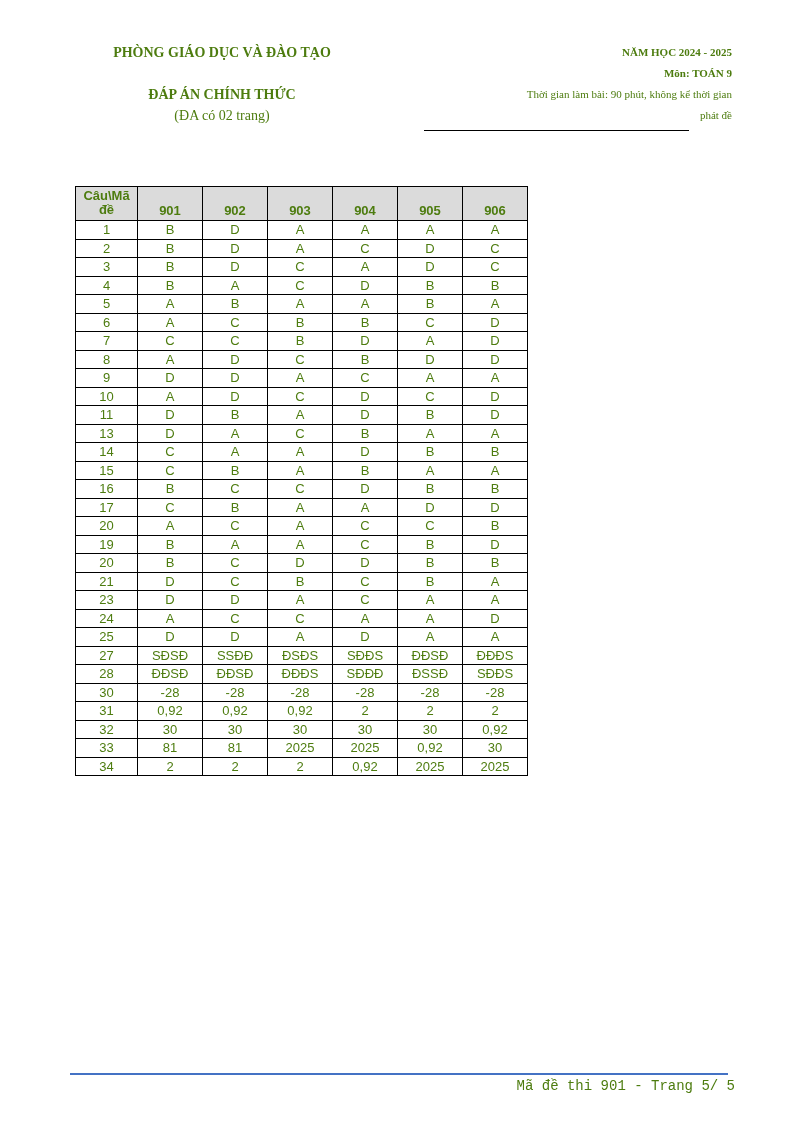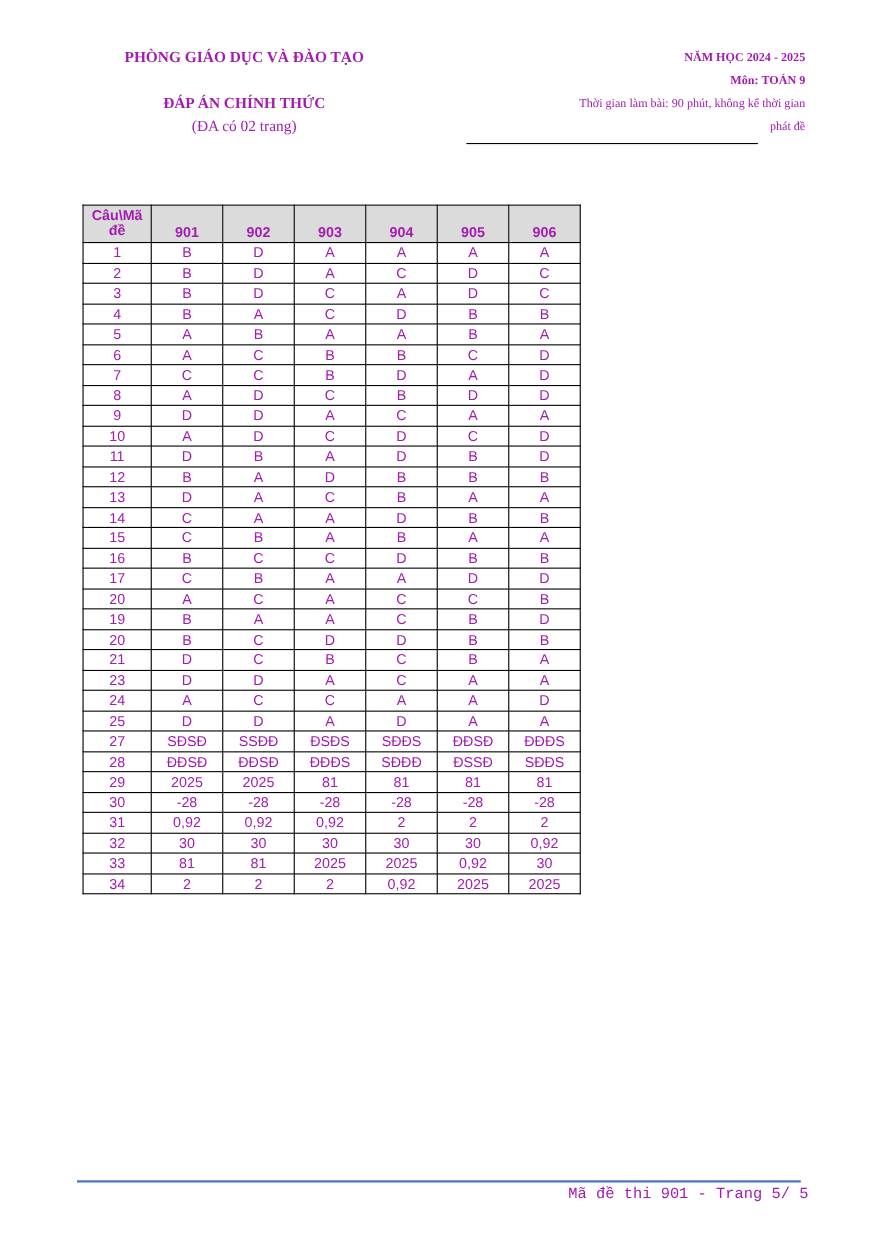--- a/index.html
+++ b/index.html
@@ -6,21 +6,21 @@
     margin: 0;
     padding: 0;
     background: #ffffff;
   }
   .page {
     position: relative;
     width: 794px;
     height: 1122px;
     background: #ffffff;
     font-family: "Liberation Serif", serif;
-    color: #a21caf;
+    color: #4d7c0f;
     overflow: hidden;
   }
   
   .header-left {
     position: absolute;
     left: 88px;
     top: 42px;
     width: 268px;
     text-align: center;
     font-size: 14px;
@@ -218,29 +218,20 @@
         <tr>
           <td class="col-q">11</td>
           <td class="col-ans">D</td>
           <td class="col-ans">B</td>
           <td class="col-ans">A</td>
           <td class="col-ans">D</td>
           <td class="col-ans">B</td>
           <td class="col-ans">D</td>
         </tr>
         <tr>
-          <td class="col-q">12</td>
-          <td class="col-ans">B</td>
-          <td class="col-ans">A</td>
-          <td class="col-ans">D</td>
-          <td class="col-ans">B</td>
-          <td class="col-ans">B</td>
-          <td class="col-ans">B</td>
-        </tr>
-        <tr>
           <td class="col-q">13</td>
           <td class="col-ans">D</td>
           <td class="col-ans">A</td>
           <td class="col-ans">C</td>
           <td class="col-ans">B</td>
           <td class="col-ans">A</td>
           <td class="col-ans">A</td>
         </tr>
         <tr>
           <td class="col-q">14</td>
@@ -353,29 +344,20 @@
         <tr>
           <td class="col-q">28</td>
           <td class="col-ans">ĐĐSĐ</td>
           <td class="col-ans">ĐĐSĐ</td>
           <td class="col-ans">ĐĐĐS</td>
           <td class="col-ans">SĐĐĐ</td>
           <td class="col-ans">ĐSSĐ</td>
           <td class="col-ans">SĐĐS</td>
         </tr>
         <tr>
-          <td class="col-q">29</td>
-          <td class="col-ans">2025</td>
-          <td class="col-ans">2025</td>
-          <td class="col-ans">81</td>
-          <td class="col-ans">81</td>
-          <td class="col-ans">81</td>
-          <td class="col-ans">81</td>
-        </tr>
-        <tr>
           <td class="col-q">30</td>
           <td class="col-ans">-28</td>
           <td class="col-ans">-28</td>
           <td class="col-ans">-28</td>
           <td class="col-ans">-28</td>
           <td class="col-ans">-28</td>
           <td class="col-ans">-28</td>
         </tr>
         <tr>
           <td class="col-q">31</td>

